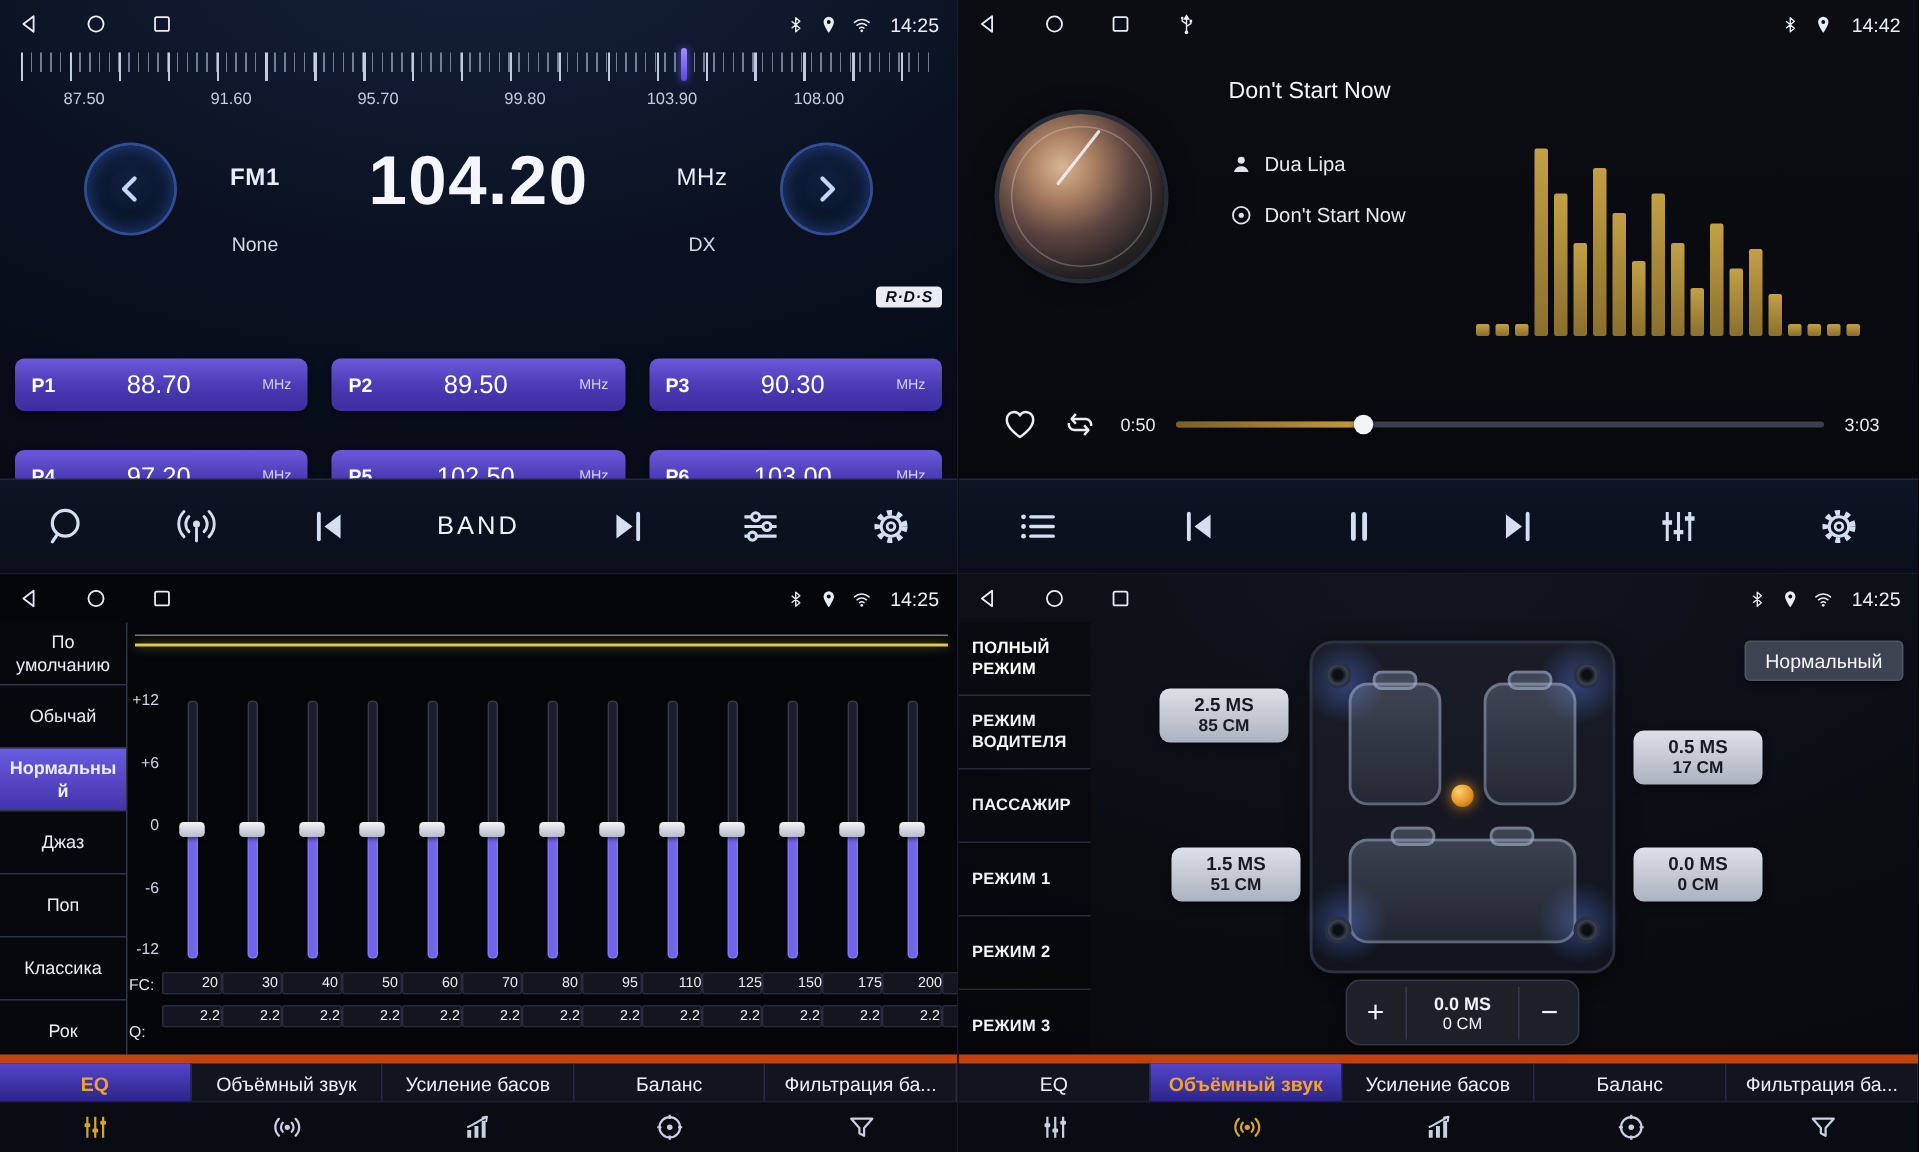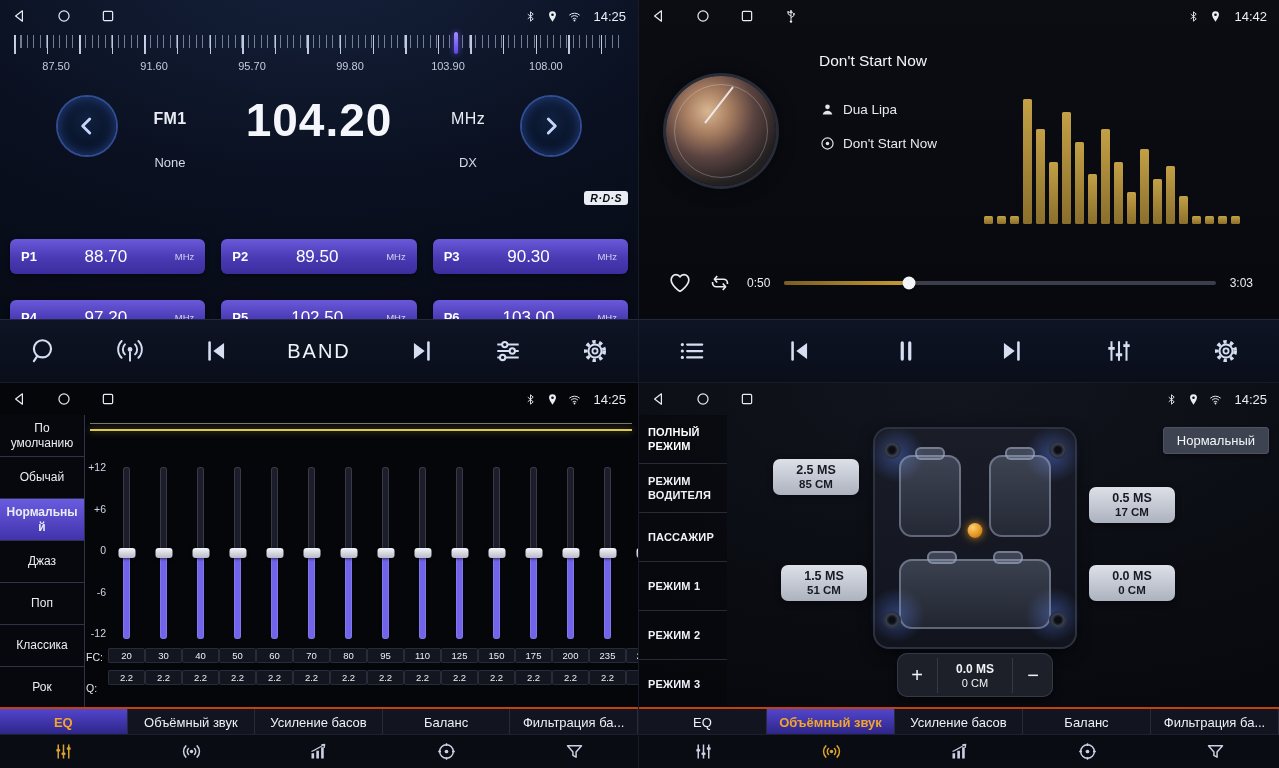--- a/index.html
+++ b/index.html
@@ -36,21 +36,21 @@
   .signal-label{font-size:13px;color:#d3daea;margin-top:27px;}
   .freq-display{font-size:46px;font-weight:bold;min-width:190px;text-align:center;margin-top:0;letter-spacing:1px;color:#f4f6fb;}
   .rds-badge{position:absolute;top:191px;right:10px;background:#e9ecf2;color:#0a0c12;font-size:10.5px;font-weight:bold;font-style:italic;padding:1px 6px;border-radius:3px;letter-spacing:.5px;}
   .radio-presets{position:absolute;left:10px;right:10px;top:228px;display:grid;grid-template-columns:repeat(3,1fr);gap:26px 16px;margin-top:11px;}
   .preset-btn{height:35px;border-radius:6px;display:flex;align-items:center;padding:0 11px;background:linear-gradient(180deg,#6a5ada 0%,#4939b3 55%,#3c2e9e 100%);box-shadow:0 2px 5px rgba(0,0,0,.45);}
   .p-label{font-size:13px;font-weight:bold;color:#fff;}
   .p-freq{flex:1;text-align:center;font-size:17px;color:#fff;}
   .p-unit{font-size:9.5px;color:rgba(255,255,255,.75);}
   .bottom-bar{position:absolute;left:0;right:0;bottom:0;height:62px;background:linear-gradient(180deg,#0e1424,#0a0e1b);border-top:1px solid #1f2940;display:flex;align-items:center;justify-content:space-around;color:#d6dff2;}
   .rb-icon{width:30px;height:30px;color:#d6dff2;}
-  .band-btn{font-size:20px;letter-spacing:2px;color:#eff3fb;}
+  .band-btn{font-size:17px;letter-spacing:2px;color:#eff3fb;}
 
   
   .album-art{position:absolute;left:27px;top:76px;width:110px;height:110px;border-radius:50%;background:radial-gradient(circle at 38% 32%,#d9b793 0%,#a87e61 22%,#5a4340 46%,#232021 72%,#101013 100%);box-shadow:0 0 0 3px #272c38,0 0 18px rgba(0,0,0,.65);}
   .album-art::after{content:"";position:absolute;inset:8px;border-radius:50%;border:1px solid rgba(255,255,255,.25);}
   .album-art::before{content:"";position:absolute;left:52px;top:6px;width:2px;height:46px;background:rgba(245,245,250,.85);transform:rotate(38deg);border-radius:1px;}
   .np-title{position:absolute;left:180px;top:52px;font-size:15.5px;color:#f3f5f9;}
   .np-row{position:absolute;left:181px;display:flex;align-items:center;gap:8px;font-size:13.5px;color:#e6e9f0;}
   .np-row .icon{width:15px;height:15px;color:#dfe3ec;}
   .np-artist-row{top:102px;}
   .np-album-row{top:136px;}
@@ -69,28 +69,28 @@
   .eq-preset.active{background:linear-gradient(180deg,#6a5ce0,#4233ac);font-weight:bold;}
   .eq-main{position:absolute;left:84px;right:0;top:32px;bottom:59px;}
   .curve-white{position:absolute;left:6px;right:6px;top:8px;height:1px;background:rgba(255,255,255,.45);}
   .curve-yellow{position:absolute;left:6px;right:6px;top:14px;height:2px;background:#ddc94e;box-shadow:0 0 7px rgba(221,201,78,.55);}
   .eq-db-scale{position:absolute;left:0;top:46px;height:178px;width:22px;display:flex;flex-direction:column;justify-content:space-between;align-items:flex-end;font-size:10.5px;color:#ced6e7;}
   .eq-bands{position:absolute;left:24px;right:6px;top:52px;display:flex;}
   .band-col{flex:1;display:flex;flex-direction:column;align-items:center;}
   .band-slider{height:172px;width:100%;display:flex;justify-content:center;}
   .band-track{width:7px;height:100%;border-radius:3px;position:relative;box-shadow:inset 0 0 0 1px rgba(255,255,255,.13);}
   .band-thumb{position:absolute;left:50%;transform:translateX(-50%);width:17px;height:10px;border-radius:3px;background:linear-gradient(180deg,#f4f5f8,#b7bbc8);box-shadow:0 1px 3px rgba(0,0,0,.6);}
-  .fc-box,.q-box{margin-top:9px;width:37px;height:15px;line-height:15px;text-align:center;font-size:9.5px;color:#e9edf5;background:#14161f;border-radius:2px;box-shadow:inset 0 0 0 1px #272b3a;}
+  .fc-box,.q-box{margin-top:9px;width:16px;height:15px;line-height:15px;text-align:center;font-size:9.5px;color:#e9edf5;background:#14161f;border-radius:2px;box-shadow:inset 0 0 0 1px #272b3a;padding-left:24px;}
   .q-box{margin-top:7px;}
   .fc-row-label,.q-row-label{position:absolute;left:2px;font-size:10.5px;color:#e0e5ef;}
   .fc-row-label{top:236px;}
   .q-row-label{top:267px;}
 
   
-  .audio-tabs{position:absolute;left:0;right:0;bottom:33px;height:26px;display:flex;background:#12141f;border-top:2px solid #c2410c;}
+  .audio-tabs{position:absolute;left:0;right:0;bottom:33px;height:26px;display:flex;background:#12141f;border-top:6px solid #c2410c;}
   .audio-tab{flex:1;display:flex;align-items:center;justify-content:center;font-size:13px;color:#eef0f7;border-right:1px solid #272b3c;white-space:nowrap;overflow:hidden;}
   .audio-tab.active{background:linear-gradient(180deg,#5246cc,#2d2486);color:#f2a42c;font-weight:bold;}
   .tab-icons{position:absolute;left:0;right:0;bottom:0;height:33px;display:flex;background:#0a0c14;border-top:1px solid #1c2030;}
   .tab-icon-cell{flex:1;display:flex;align-items:center;justify-content:center;color:#c9d1e2;}
   .tab-icon-cell.active{color:#d8a22c;}
   .tabicon{width:21px;height:21px;display:block;}
 
   
   .stage-menu{position:absolute;left:0;top:32px;width:88px;bottom:59px;display:flex;flex-direction:column;background:rgba(4,5,9,.5);}
   .stage-mode{flex:1;display:flex;align-items:center;padding:0 9px;font-size:11px;font-weight:bold;color:#eff2f8;border-bottom:1px solid #272b38;line-height:1.3;letter-spacing:.2px;}

